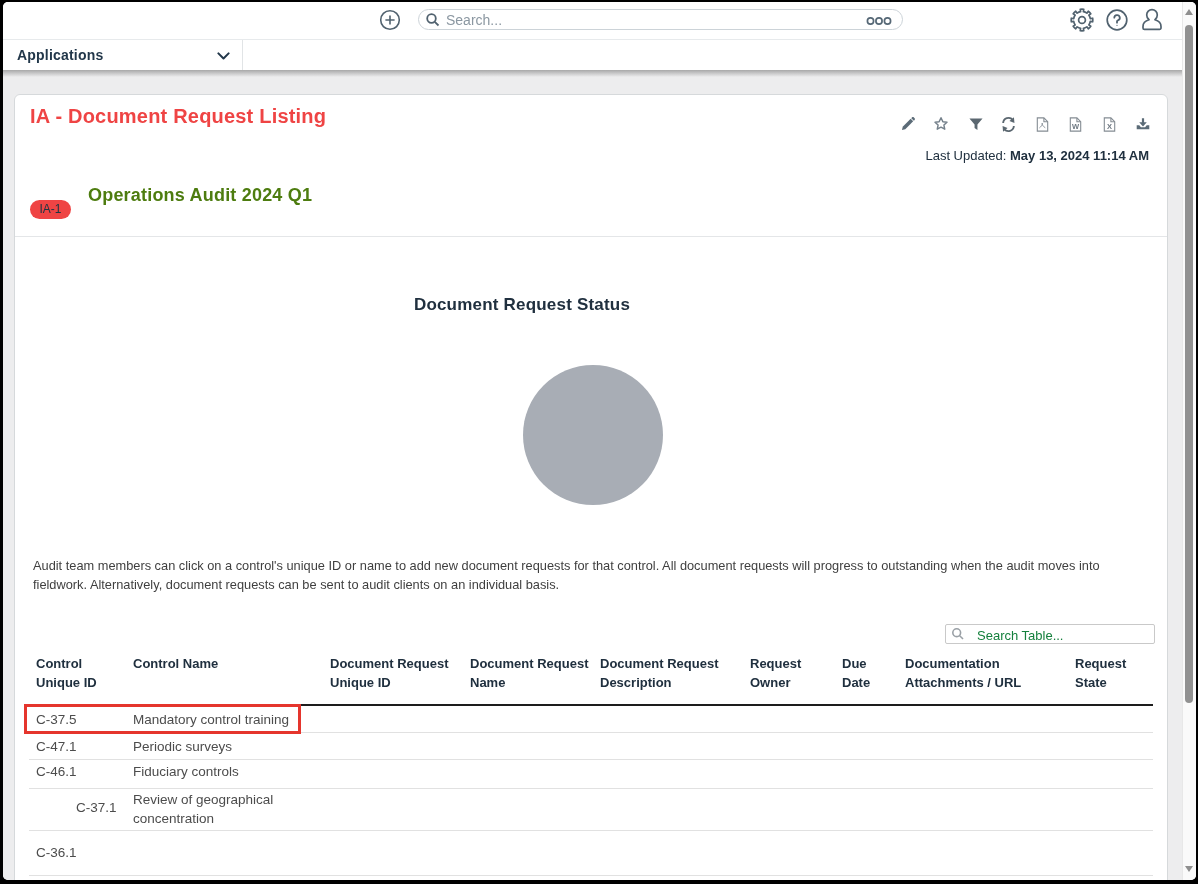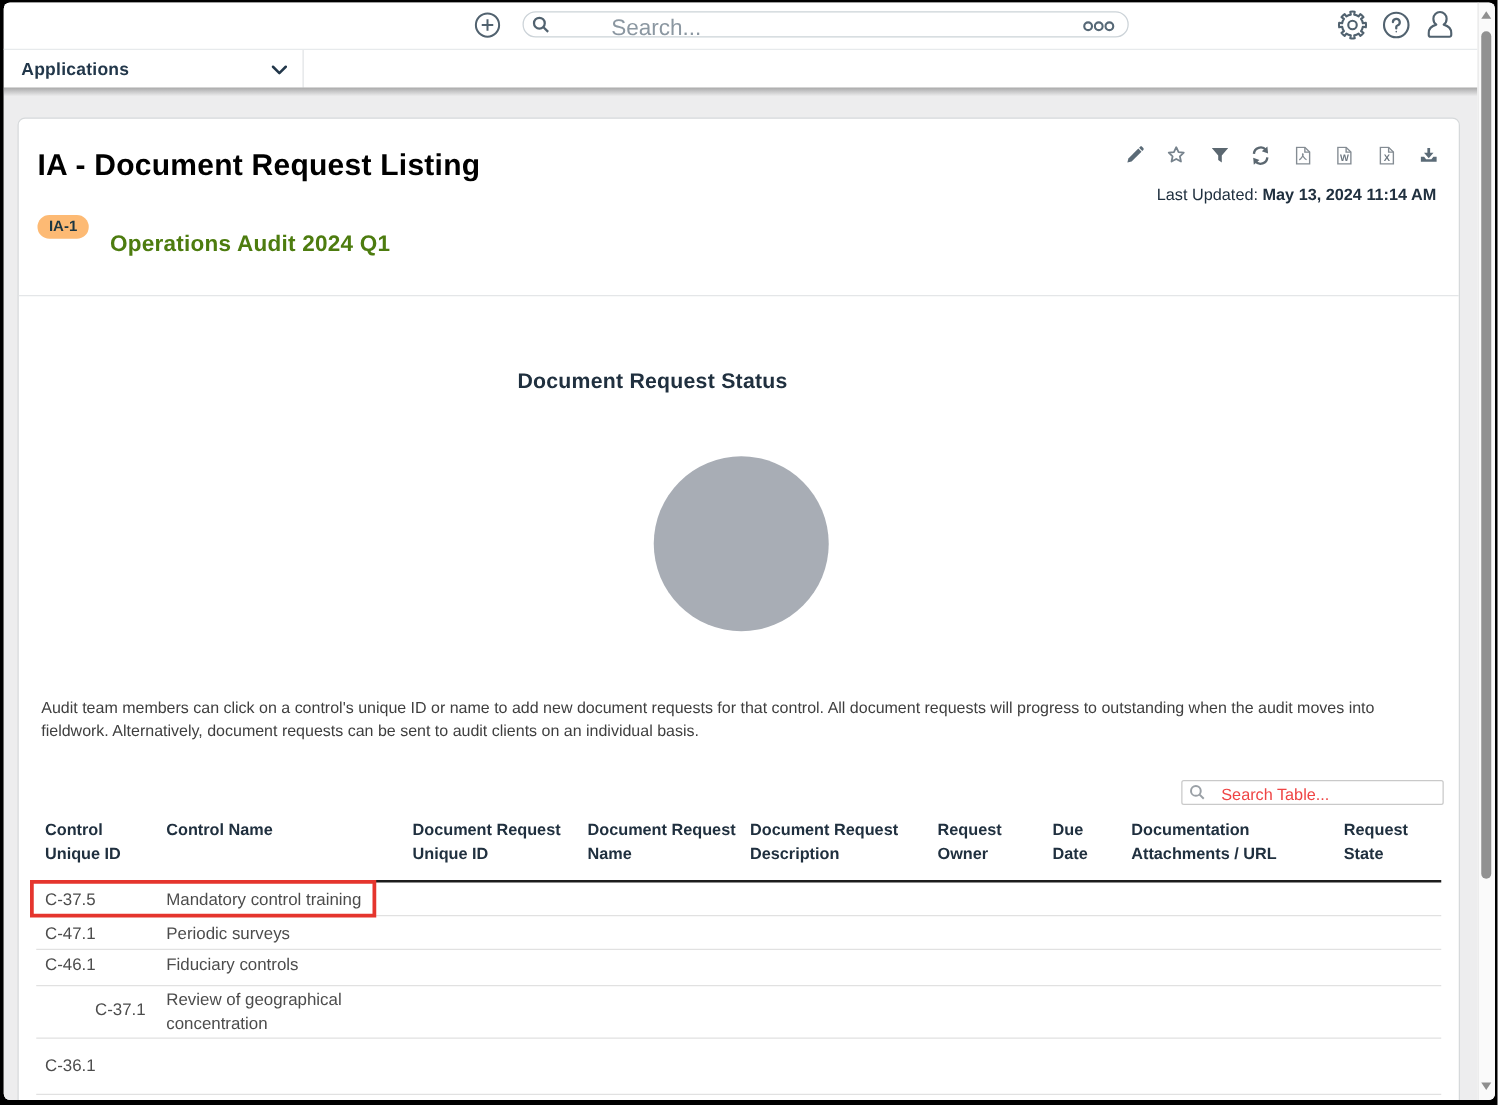--- a/index.html
+++ b/index.html
@@ -5,47 +5,47 @@
 * { margin:0; padding:0; box-sizing:border-box; }
 html,body { width:1198px; height:884px; overflow:hidden; }
 body { font-family:"Liberation Sans", sans-serif; background:#000; position:relative; }
 .screen { position:absolute; left:3px; top:2px; width:1193px; height:878px; background:#fff; border-radius:5px; overflow:hidden; }
 .app { position:absolute; left:-3px; top:-2px; width:1198px; height:884px; }
 .abs { position:absolute; }
 
 
 .topbar { left:2px; top:2px; width:1180px; height:38px; background:#fff; border-bottom:1px solid #e7eaec; }
 .searchpill { left:418px; top:9px; width:485px; height:21px; border:1px solid #ccd3d8; border-radius:11px; background:#fff; }
-.searchtext { left:446px; top:12px; font-size:18px; color:#8b97a1;margin-left:43px; }
+.searchtext { left:446px; top:12px; font-size:14px; color:#8b97a1; }
 
 
 .appbar { left:2px; top:40px; width:1180px; height:30px; background:#fff; }
 .apptext { left:17px; top:47px; font-size:14px; font-weight:700; color:#22374a; letter-spacing:0.2px; }
 .appdivider { left:242px; top:40px; width:1px; height:30px; background:#e1e4e6; }
 .appshadow { left:2px; top:70px; width:1180px; height:7px; background:linear-gradient(to bottom, rgba(100,100,100,0.5), rgba(120,120,120,0)); }
 
 
 .graybg { left:2px; top:70px; width:1180px; height:812px; background:#ededee; }
 
 
 .card { left:14px; top:94px; width:1154px; height:800px; background:#fff; border:1px solid #d6d9db; border-radius:6px; }
 
-.h1 { left:30px; top:119px; font-size:24px; font-weight:700; color:#000000; letter-spacing:0.2px; }
+.h1 { left:30px; top:105px; font-size:20px; font-weight:700; color:#ef4444; letter-spacing:0.2px; }
 .lastupd { right:49px; top:148px; font-size:13px; color:#20303f;text-align:right; }
-.badge { left:30px; top:172px; width:41px; height:19px; background:#fdba74; border-radius:10px; text-align:center; line-height:19px; font-size:12px; font-weight:700; color:#1c3642; }
+.badge { left:30px; top:200px; width:41px; height:19px; background:#ef4444; border-radius:10px; text-align:center; line-height:19px; font-size:12px; font-weight:400; color:#1c3642; }
 .h2 { left:88px; top:185px; font-size:18px; font-weight:700; color:#4d7c0f; letter-spacing:0.2px; }
 .divider { left:15px; top:236px; width:1152px; height:1px; background:#e4e6e8; }
 
 .charttitle { left:302px; top:295px; width:440px; text-align:center; font-size:17px; font-weight:700; color:#20303f; letter-spacing:0.2px; }
 .circle { left:523px; top:365px; width:140px; height:140px; border-radius:50%; background:#a8adb5; }
 
 .para { left:33px; top:556px; width:1072px; font-size:12.8px; line-height:19px; color:#3f3f3f; }
 
 .tsearch { left:945px; top:624px; width:210px; height:20px; border:1px solid #c9c9c9; border-radius:2px; background:#fff; }
-.tsearchtext { left:977px; top:628px; font-size:13px; color:#ef4444; }
+.tsearchtext { left:977px; top:628px; font-size:13px; color:#15803d; }
 
 .th { position:absolute; font-size:13px; font-weight:700; color:#20303f; line-height:19px; top:654px; }
 .td { position:absolute; font-size:13.5px; color:#4c4c4c; line-height:19px; }
 .sep { position:absolute; left:29px; width:1124px; height:1px; background:#e1e1e1; }
 .hsep { position:absolute; left:29px; width:1124px; height:2px; background:#1d1d1d; top:704px; }
 .redbox { position:absolute; left:24px; top:704px; width:277px; height:30px; border:3px solid #e5352d; }
 
 
 .sbtrack { left:1182px; top:2px; width:14px; height:880px; background:#fafafa; border-left:1px solid #e8e8e8; }
 .sbthumb { left:1185px; top:25px; width:8px; height:678px; background:#919191; border-radius:4px; }

